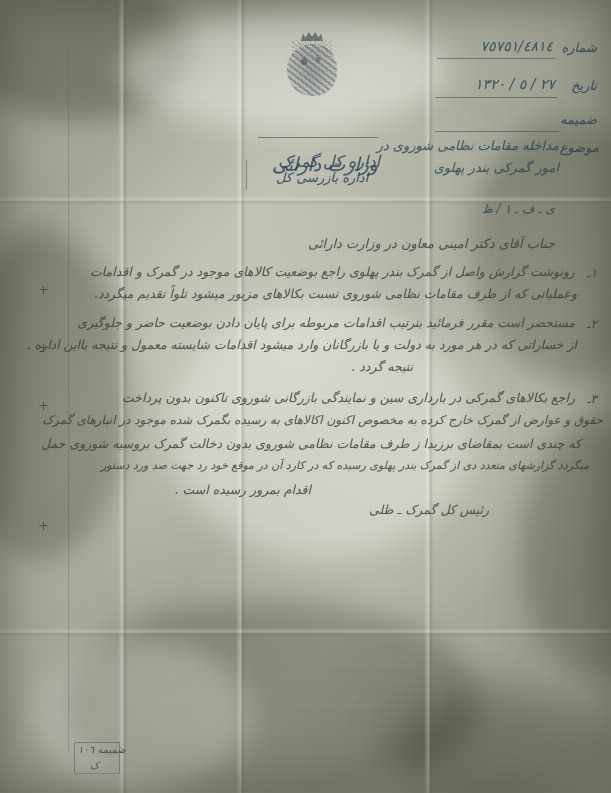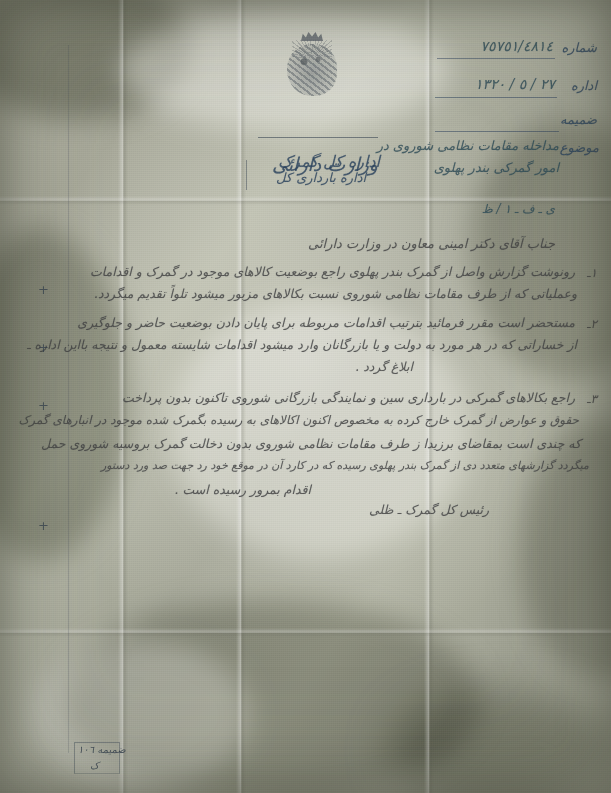--- a/index.html
+++ b/index.html
@@ -225,53 +225,53 @@
   <div class="emblem">
     <div class="crown"></div>
     <div class="ray"></div>
     <div class="lion"></div>
   </div>
 
   <div class="ink blue hand" style="right:14px;top:40px;font-size:13px;">شماره</div>
   <div class="ink teal hand" style="right:58px;top:38px;font-size:14px;letter-spacing:1px;">٧٥٧٥١/٤٨١٤</div>
   <div class="numline" style="right:56px;top:58px;width:118px;"></div>
 
-  <div class="ink blue hand" style="right:14px;top:78px;font-size:13px;">اداره</div>
+  <div class="ink blue hand" style="right:14px;top:78px;font-size:13px;">تاریخ</div>
   <div class="ink teal hand" style="right:56px;top:76px;font-size:14px;letter-spacing:1px;">٢٧ / ٥ / ١٣٢٠</div>
   <div class="numline" style="right:54px;top:97px;width:122px;"></div>
 
   <div class="ink blue hand" style="right:14px;top:112px;font-size:13px;">ضمیمه</div>
   <div class="numline" style="right:52px;top:131px;width:124px;"></div>
 
   <div class="ink blue hand" style="left:272px;top:108px;font-size:19px;letter-spacing:1px;margin-top:45px;">وزارت دارائی</div>
   <div class="rule" style="left:258px;top:137px;width:120px;"></div>
 
   <div class="ink blue hand" style="left:278px;top:152px;font-size:16px;">اداره کل گمرک</div>
-  <div class="ink blue hand" style="left:276px;top:170px;font-size:13px;">اداره بارداری کل</div>
+  <div class="ink blue hand" style="left:276px;top:170px;font-size:13px;">اداره بازرسی کل</div>
   <div class="rule" style="left:246px;top:160px;width:1px;height:30px;background:rgba(45,58,74,0.45);"></div>
 
   <div class="ink blue hand" style="right:12px;top:140px;font-size:13px;">موضوع</div>
   <div class="ink teal hand" style="right:52px;top:138px;font-size:13px;">مداخله مقامات نظامی شوروی در</div>
   <div class="ink teal hand" style="right:52px;top:160px;font-size:13px;">امور گمرکی بندر پهلوی</div>
   <div class="ink teal hand" style="right:56px;top:202px;font-size:12px;">ی ـ ف ـ ١ / ظ</div>
 
   <div class="ink dark hand" style="right:56px;top:236px;font-size:13px;">جناب آقای دکتر امینی معاون در وزارت دارائی</div>
 
   <div class="ink dark hand" style="right:14px;top:266px;font-size:12px;text-align:center;">١ـ</div>
   <div class="ink dark hand" style="right:36px;top:264px;font-size:12.5px;">رونوشت گزارش واصل از گمرک بندر پهلوی راجع بوضعیت کالاهای موجود در گمرک و اقدامات</div>
   <div class="ink dark hand" style="right:34px;top:286px;font-size:12.5px;">وعملیاتی که از طرف مقامات نظامی شوروی نسبت بکالاهای مزبور میشود تلواً تقدیم میگردد.</div>
 
   <div class="ink dark hand" style="right:14px;top:317px;font-size:12px;">٢ـ</div>
   <div class="ink dark hand" style="right:36px;top:315px;font-size:12.5px;">مستحضر است مقرر فرمائید بترتیب اقدامات مربوطه برای پایان دادن بوضعیت حاضر و جلوگیری</div>
   <div class="ink dark hand" style="right:34px;top:337px;font-size:12.5px;">از خساراتی که در هر مورد به دولت و یا بازرگانان وارد میشود اقدامات شایسته معمول و نتیجه بااین اداره ـ</div>
-  <div class="ink dark hand" style="right:198px;top:359px;font-size:12.5px;">ابلاغ گردد .</div>
+  <div class="ink dark hand" style="right:198px;top:359px;font-size:12.5px;">نتیجه گردد .</div>
 
   <div class="ink dark hand" style="right:14px;top:392px;font-size:12px;">٣ـ</div>
   <div class="ink dark hand" style="right:36px;top:390px;font-size:12.5px;">راجع بکالاهای گمرکی در بارداری سین و نمایندگی بازرگانی شوروی تاکنون بدون پرداخت</div>
-  <div class="ink dark hand" style="right:32px;top:413px;font-size:12px;">حقوق و عوارض از گمرک خارج کرده به مخصوص اکنون اکالاهای به رسیده بگمرک شده موجود در انبارهای گمرک</div>
+  <div class="ink dark hand" style="right:8px;top:413px;font-size:12px;">حقوق و عوارض از گمرک خارج کرده به مخصوص اکنون اکالاهای به رسیده بگمرک شده موجود در انبارهای گمرک</div>
   <div class="ink dark hand" style="right:30px;top:436px;font-size:12.5px;">که چندی است بمقاضای برزیدا ز طرف مقامات نظامی شوروی بدون دخالت گمرک بروسیه شوروی حمل</div>
   <div class="ink dark hand" style="right:22px;top:459px;font-size:11px;">میگردد گزارشهای متعدد دی از گمرک بندر پهلوی رسیده که در کارد آن در موقع خود رد جهت صد ورد دستور</div>
   <div class="ink dark hand" style="right:300px;top:482px;font-size:12.5px;">اقدام بمرور رسیده است .</div>
 
   <div class="ink dark hand" style="right:122px;top:502px;font-size:12.5px;">رئیس کل گمرک ـ ظلی</div>
 
   <div class="plus" style="left:38px;top:282px;">+</div>
   <div class="plus" style="left:38px;top:340px;">+</div>
   <div class="plus" style="left:38px;top:398px;">+</div>
   <div class="plus" style="left:38px;top:518px;">+</div>

